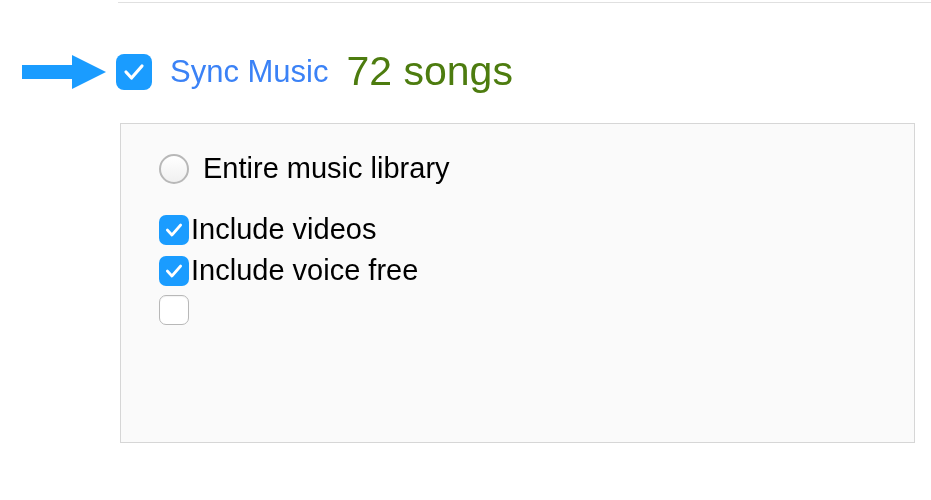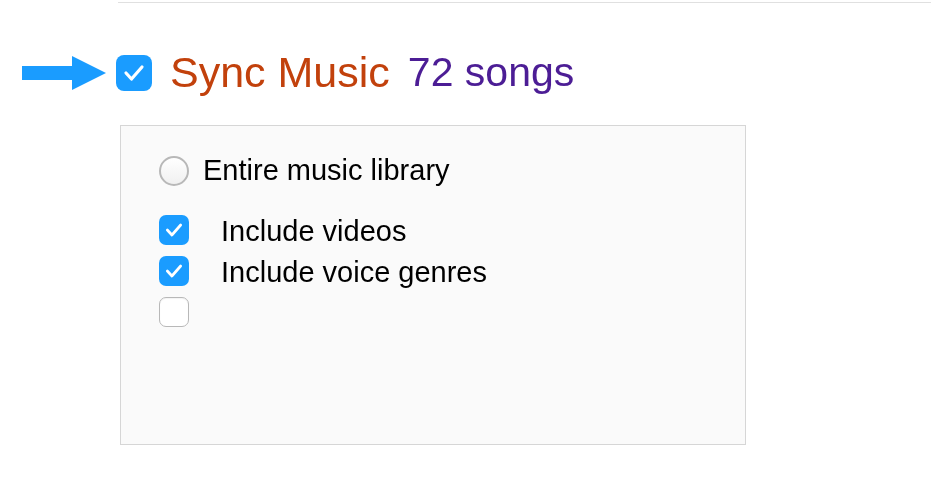--- a/index.html
+++ b/index.html
@@ -52,35 +52,35 @@
       display: flex;
       align-items: center;
       justify-content: center;
       flex-shrink: 0;
     }
     .sync-checkbox svg {
       width: 24px;
       height: 24px;
     }
     .header-title {
-      font-size: 43px;
+      font-size: 31px;
       font-weight: 500;
-      color: #c2410c;
+      color: #3b82f6;
       margin-left: 8px;
     }
     .header-count {
       font-size: 41px;
       font-weight: 400;
-      color: #4c1d95;
+      color: #4d7c0f;
       margin-left: 8px;
     }
     .options-panel {
       margin-top: 28px;
       margin-left: 98px;
-      width: 626px;
+      width: 795px;
       min-height: 320px;
       background: #fafafa;
       border: 1px solid #d6d6d6;
       padding: 28px 34px 28px 38px;
     }
     .radio-group {
       margin-bottom: 28px;
     }
     .radio-row {
       display: flex;
@@ -111,21 +111,22 @@
     .option-label {
       font-size: 29px;
       color: #000;
       font-weight: 400;
     }
     .checkbox-group {
       margin-top: 6px;
     }
     .checkbox-row {
       display: flex;
-      gap: 32px;
+      align-items: center;
+      gap: 2px;
       margin-bottom: 8px;
     }
     .checkbox {
       width: 30px;
       height: 30px;
       border-radius: 7px;
       flex-shrink: 0;
       display: flex;
       align-items: center;
       justify-content: center;
@@ -181,20 +182,20 @@
           </svg>
         </div>
         <span class="option-label">Include videos</span>
       </div>
       <div class="checkbox-row">
         <div class="checkbox checked">
           <svg viewBox="0 0 24 24">
             <path d="M4 12 L9.5 18 L20 6" stroke="#ffffff" stroke-width="3.2" fill="none" stroke-linecap="round" stroke-linejoin="round"></path>
           </svg>
         </div>
-        <span class="option-label">Include voice genres</span>
+        <span class="option-label">Include voice free</span>
       </div>
       <div class="checkbox-row">
         <div class="checkbox unchecked"></div>
       </div>
     </div>
   </div>
 </div>
 
 </body></html>

